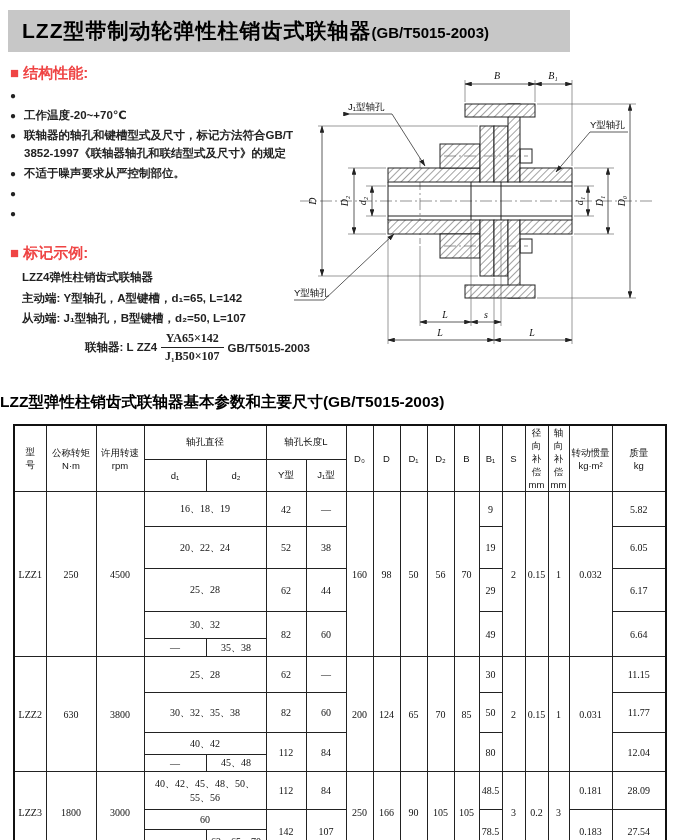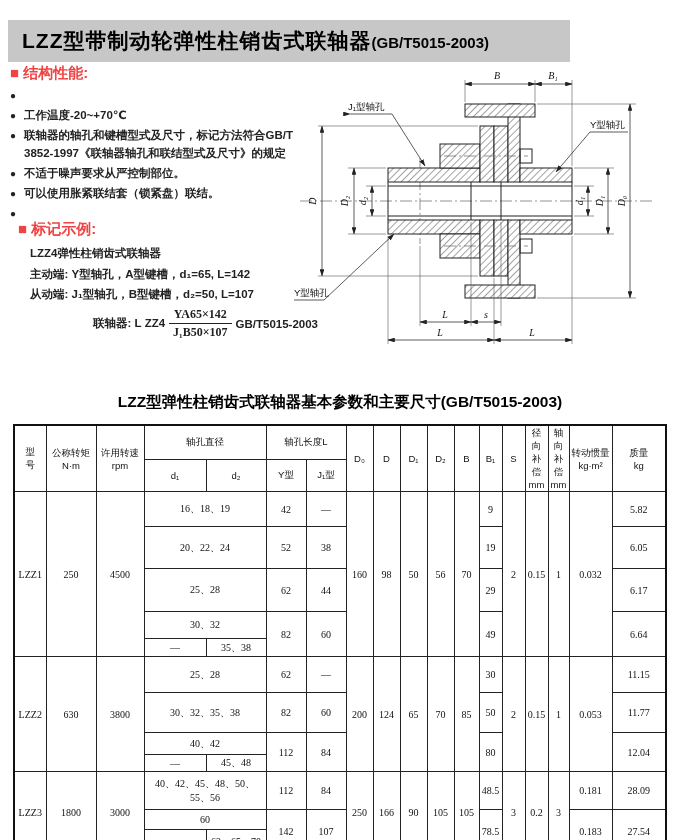--- a/index.html
+++ b/index.html
@@ -1,32 +1,32 @@
 <!DOCTYPE html>
 <html><head>
 <meta charset="utf-8">
 <style>
   html,body{margin:0;padding:0;}
   body{width:680px;height:840px;background:#fff;font-family:"Liberation Sans","DejaVu Sans",sans-serif;color:#1a1a1a;}
   .page{position:relative;width:680px;height:840px;overflow:hidden;background:#fff;}
-  .title-bar{position:absolute;left:8px;top:20px;width:548px;height:42px;background:#c7c7c7;
+  .title-bar{position:absolute;left:8px;top:10px;width:548px;height:42px;background:#c7c7c7;
     line-height:42px;padding-left:14px;font-weight:bold;font-size:21px;color:#000;letter-spacing:1px;}
   .title-bar .std{font-size:15px;letter-spacing:0;}
   .sec-heading{font-weight:bold;font-size:15px;color:#ef4444;margin:0 0 4px 0;}
   .features{position:absolute;left:10px;top:64px;width:304px;}
   .feat{display:flex;font-size:11.5px;line-height:1.55;margin:2px 0;font-weight:bold;color:#222;}
   .feat .bullet{flex:0 0 14px;font-size:10px;line-height:1.8;}
-  .marking{position:absolute;left:10px;top:220px;width:300px;margin-left:8px;}
+  .marking{position:absolute;left:10px;top:244px;width:300px;}
   .marking .mline{font-size:11.5px;font-weight:bold;line-height:1.8;padding-left:12px;color:#222;}
   .formula{display:flex;align-items:center;font-size:11.5px;font-weight:bold;padding-left:12px;margin-top:2px;color:#222;justify-content:flex-end;}
   .frac{display:inline-block;text-align:center;margin:0 4px;font-family:"Liberation Serif",serif;font-size:12px;}
   .frac .top{display:block;border-bottom:1.2px solid #222;padding:0 4px 1px;}
   .frac .bot{display:block;padding:1px 4px 0;}
   .diagram{position:absolute;left:292px;top:64px;width:388px;height:312px;}
-  .table-title{position:absolute;left:0;top:392px;width:680px;text-align:center;font-weight:bold;font-size:15.5px;color:#000;}
+  .table-title{position:absolute;left:0;top:392px;width:680px;font-weight:bold;font-size:15.5px;color:#000;}
   table.params{position:absolute;left:13px;top:424px;border-collapse:collapse;table-layout:fixed;width:652px;
     font-family:"Liberation Serif","DejaVu Serif",serif;}
   table.params th,table.params td{border:1px solid #222;text-align:center;vertical-align:middle;
     white-space:pre-line;padding:1px 2px;overflow:hidden;}
   table.params{border:2px solid #111;}
   table.params th{font-size:9.5px;font-weight:normal;font-family:"Liberation Sans",sans-serif;color:#111;}
   table.params td{font-size:10px;color:#111;}
   
   .hatch{fill:url(#hx);stroke:#222;stroke-width:1;}
   .med{stroke:#222;stroke-width:1;fill:none;}
@@ -59,21 +59,20 @@
         <div class="feat">
           <span class="bullet">●</span>
           <span>联轴器的轴孔和键槽型式及尺寸，标记方法符合GB/T 3852-1997《联轴器轴孔和联结型式及尺寸》的规定</span>
         </div>
         <div class="feat">
           <span class="bullet">●</span>
           <span>不适于噪声要求从严控制部位。</span>
         </div>
         <div class="feat">
           <span class="bullet">●</span>
-          <span>可以使用胀紧联结套（锁紧盘）联结。</span>
         </div>
         <div class="feat">
           <span class="bullet">●</span>
         </div>
       </div>
   </div>
 
   <svg class="diagram" viewBox="0 0 388 312">
     <defs>
       <pattern id="hx" width="5" height="5" patternUnits="userSpaceOnUse" patternTransform="rotate(45)">
@@ -309,21 +308,21 @@
           <td>—</td>
           <td rowspan="4">200</td>
           <td rowspan="4">124</td>
           <td rowspan="4">65</td>
           <td rowspan="4">70</td>
           <td rowspan="4">85</td>
           <td>30</td>
           <td rowspan="4">2</td>
           <td rowspan="4">0.15</td>
           <td rowspan="4">1</td>
-          <td rowspan="4">0.053</td>
+          <td rowspan="4">0.031</td>
           <td>11.15</td>
         </tr>
         <tr style="height: 40px;">
           <td colspan="2">30、32、35、38</td>
           <td>82</td>
           <td>60</td>
           <td>50</td>
           <td>11.77</td>
         </tr>
         <tr style="height: 22px;">

